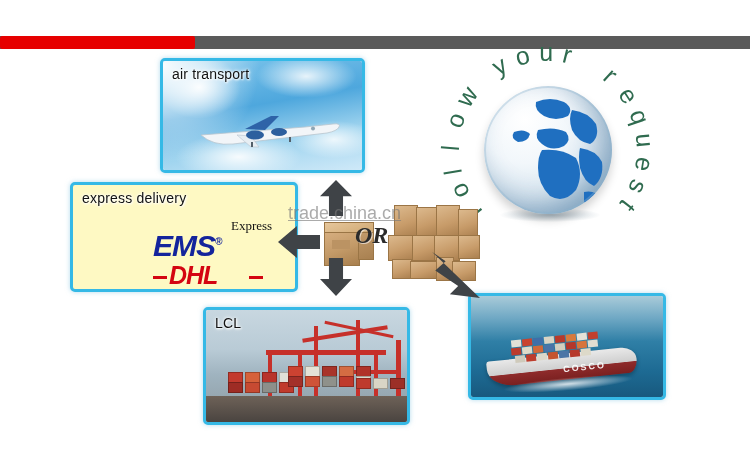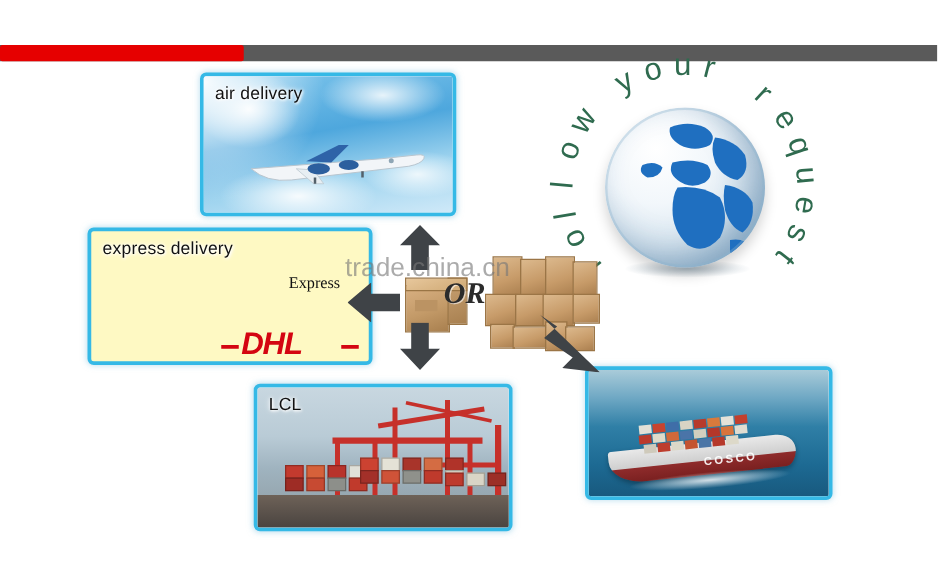--- a/index.html
+++ b/index.html
@@ -126,21 +126,21 @@
   }
   .express-word {
     position: absolute;
     left: 158px; top: 33px;
     font-family: "Liberation Serif", serif;
     font-size: 13px;
     color: #111111;
   }
   .dhl-logo {
     position: absolute;
-    left: 104px; top: 78px;
+    left: 80px; top: 78px;
     width: 110px; height: 24px;
   }
   .dhl-text {
     position: absolute;
     left: 0; top: -2px;
     font-family: "Liberation Sans", sans-serif;
     font-size: 25px;
     font-weight: bold;
     font-style: italic;
     color: #d40511;
@@ -299,28 +299,29 @@
   #arrow-down  { left: 320px; top: 258px; width: 32px; height: 38px;
                  clip-path: polygon(28% 0%, 72% 0%, 72% 55%, 100% 55%, 50% 100%, 0% 55%, 28% 55%); }
   #arrow-left  { left: 278px; top: 226px; width: 42px; height: 32px;
                  clip-path: polygon(0% 50%, 45% 0%, 45% 28%, 100% 28%, 100% 72%, 45% 72%, 45% 100%); }
   #arrow-diag  { left: 428px; top: 252px; width: 52px; height: 46px;
                  clip-path: polygon(100% 100%, 42% 92%, 58% 74%, 14% 40%, 34% 20%, 8% 0%); }
 
   
   .watermark {
     position: absolute;
-    left: 276px; top: 203px;
-    font-family: "Liberation Sans", sans-serif;
-    font-size: 21px;
+    left: 288px; top: 203px;
+    font-family: "Liberation Sans", sans-serif;
+    font-size: 18px;
     color: rgba(120,120,120,.62);
     letter-spacing: 0px;
     white-space: nowrap;
     z-index: 40;
     pointer-events: none;
+    text-decoration: underline;
   }
 </style>
 </head>
 <body>
 
 <div id="stage">
 
   <div class="topbar">
     <div class="topbar-accent"></div>
   </div>
@@ -331,27 +332,30 @@
     <svg class="plane" viewBox="0 0 150 36">
       <path d="M8 22 L112 14 L140 11 Q148 10 146 14 Q144 18 134 20 L40 31 Q20 33 8 22 Z" fill="#f2f5f8" stroke="#b9c5ce" stroke-width="0.8"></path>
       <path d="M52 16 L78 3 L86 3 L72 17 Z" fill="#2e63a8"></path>
       <path d="M44 22 L58 34 L66 34 L58 23 Z" fill="#e7eef3" stroke="#b9c5ce" stroke-width="0.6"></path>
       <ellipse cx="62" cy="22" rx="9" ry="4.5" fill="#2c5f9e"></ellipse>
       <ellipse cx="86" cy="19" rx="8" ry="4" fill="#2c5f9e"></ellipse>
       <circle cx="120" cy="15.5" r="2" fill="#8fa6b5"></circle>
       <rect x="58" y="29" width="2" height="5" fill="#53606a"></rect>
       <rect x="96" y="24" width="2" height="5" fill="#53606a"></rect>
     </svg>
-    <div class="panel-label">air delivery</div>
+    <div class="panel-label">air transport</div>
   </div>
 
   <div class="panel" id="express-panel">
     <div class="panel-label">express delivery</div>
 
 
+    <div class="ems-text">
+      <span>EMS</span><span class="ems-reg">®</span>
+    </div>
 
     <div class="express-word">Express</div>
 
     <div class="dhl-logo">
       <div class="dhl-bar l"></div>
       <div class="dhl-bar r"></div>
       <div class="dhl-text" style="left:16px">DHL</div>
     </div>
   </div>
 

